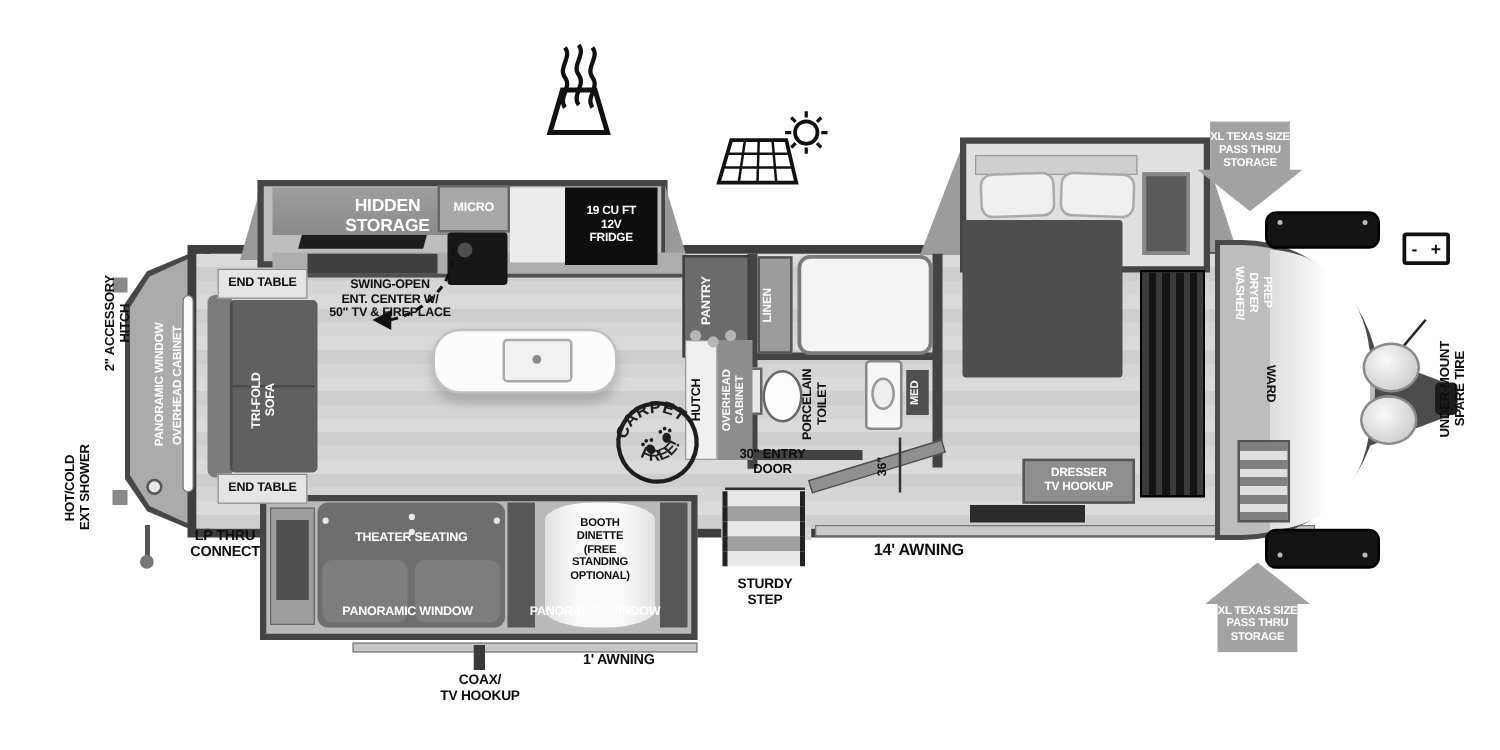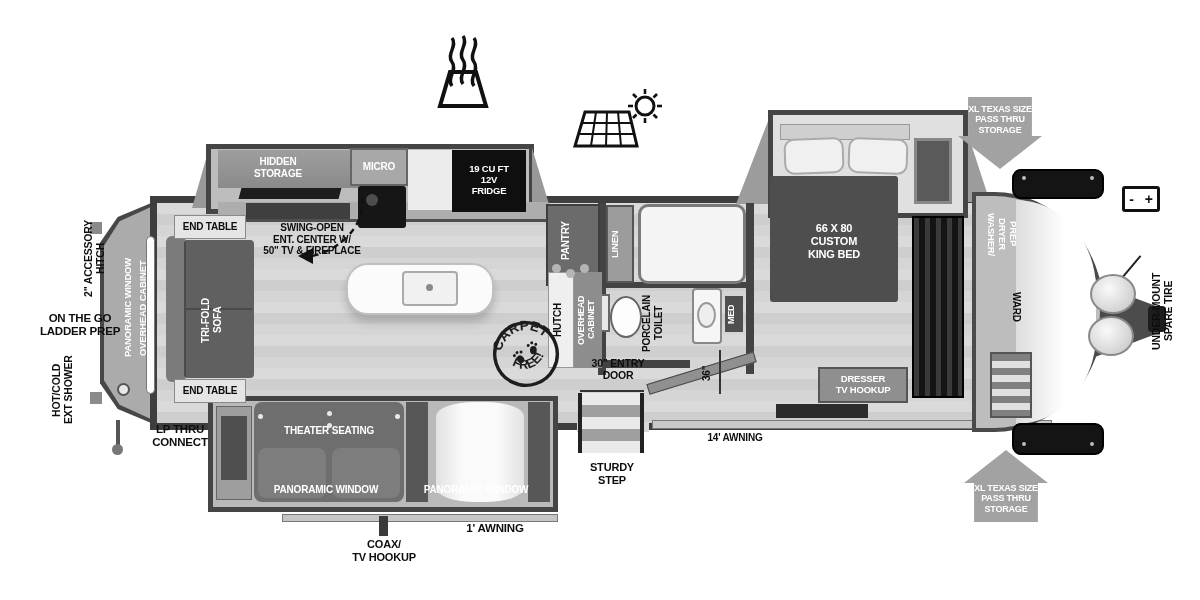--- a/index.html
+++ b/index.html
@@ -54,22 +54,20 @@
   <div class="a" style="left:104px;top:201px;width:60px;height:224px;background:#ababab;clip-path:polygon(100% 0,26% 9%,0 20%,0 80%,26% 91%,100% 100%);z-index:1"></div>
   <div class="a" style="left:90px;top:222px;width:12px;height:12px;background:#8a8a8a;z-index:0"></div>
   <div class="a" style="left:90px;top:392px;width:12px;height:12px;background:#8a8a8a;z-index:0"></div>
 
   <div class="a wood" style="left:150px;top:196px;width:840px;height:234px;border:7px solid #3e3e3e;z-index:2"></div>
   <div class="a" style="left:577px;top:422px;width:72px;height:10px;background:#d8d8d8;z-index:3"></div>
   <div class="a" style="left:146px;top:236px;width:9px;height:158px;background:#fcfcfc;border:1.5px solid #777;border-radius:5px;z-index:3"></div>
 
   <div class="lbl vccw" style="left:82px;top:206px;width:32px;height:104px;font-size:10.5px">2" ACCESSORY
 HITCH</div>
-  <div class="lbl" style="left:20px;top:312px;width:120px;font-size:11.5px">ON THE GO
-LADDER PREP</div>
   <div class="lbl vccw" style="left:50px;top:348px;width:34px;height:84px;font-size:10.5px">HOT/COLD
 EXT SHOWER</div>
   <div class="a" style="left:117px;top:383px;width:13px;height:13px;border-radius:50%;background:#e8e8e8;border:2px solid #555;z-index:3"></div>
   <div class="a" style="left:116px;top:420px;width:4px;height:26px;background:#555;z-index:3"></div>
   <div class="a" style="left:112px;top:444px;width:11px;height:11px;border-radius:50%;background:#777;z-index:3"></div>
   <div class="lbl" style="left:130px;top:423px;width:100px;font-size:11.5px">LP THRU
 CONNECT</div>
 
   <div class="lbl vccw w" style="left:122px;top:244px;width:15px;height:128px;font-size:9.5px">PANORAMIC WINDOW</div>
   <div class="lbl vccw w" style="left:137px;top:244px;width:15px;height:128px;font-size:9.5px">OVERHEAD CABINET</div>
@@ -80,21 +78,21 @@
 SOFA</div>
   <div class="a" style="left:174px;top:215px;width:72px;height:24px;background:#e5e5e5;border:1.5px solid #8a8a8a;z-index:4"></div>
   <div class="lbl" style="left:174px;top:221px;width:72px;font-size:10px">END TABLE</div>
   <div class="a" style="left:174px;top:379px;width:72px;height:24px;background:#e5e5e5;border:1.5px solid #8a8a8a;z-index:4"></div>
   <div class="lbl" style="left:174px;top:385px;width:72px;font-size:10px">END TABLE</div>
 
   <div class="a" style="left:192px;top:152px;width:16px;height:56px;background:#999;clip-path:polygon(100% 0,100% 100%,0 100%);z-index:2"></div>
   <div class="a" style="left:206px;top:144px;width:328px;height:70px;border:5px solid #454545;background:#bdbdbd;z-index:3"></div>
   <div class="a" style="left:532px;top:148px;width:20px;height:66px;background:#999;clip-path:polygon(0 0,100% 100%,0 100%);z-index:3"></div>
   <div class="a" style="left:218px;top:150px;width:152px;height:38px;background:linear-gradient(#9e9e9e,#8a8a8a);z-index:4"></div>
-  <div class="lbl w" style="left:202px;top:156px;width:152px;font-size:10px;z-index:5">HIDDEN
+  <div class="lbl w" style="left:234px;top:156px;width:152px;font-size:14px;z-index:5">HIDDEN
 STORAGE</div>
   <div class="a" style="left:240px;top:188px;width:100px;height:11px;background:#1d1d1d;transform:skewX(-15deg);z-index:4"></div>
   <div class="a" style="left:350px;top:148px;width:58px;height:38px;background:#a8a8a8;border:2px solid #666;z-index:5"></div>
   <div class="lbl w" style="left:350px;top:161px;width:58px;font-size:10px;z-index:6">MICRO</div>
   <div class="a" style="left:358px;top:186px;width:48px;height:42px;background:#161616;border-radius:3px;z-index:5"></div>
   <div class="a" style="left:366px;top:194px;width:12px;height:12px;border-radius:50%;background:#4d4d4d;z-index:6"></div>
   <div class="a" style="left:408px;top:150px;width:44px;height:60px;background:#ececec;z-index:4"></div>
   <div class="a" style="left:452px;top:150px;width:74px;height:62px;background:#0f0f0f;z-index:4"></div>
   <div class="lbl w" style="left:452px;top:163px;width:74px;font-size:9.5px;z-index:6">19 CU FT
 12V
@@ -180,32 +178,29 @@
     <div class="stepbar" style="background:#e9e9e9"></div>
     <div class="stepbar" style="background:#9f9f9f"></div>
     <div class="stepbar" style="background:#e9e9e9"></div>
     <div class="stepbar" style="background:#9f9f9f"></div>
     <div class="stepbar" style="background:#e9e9e9"></div>
   </div>
   <div class="lbl" style="left:570px;top:461px;width:84px;font-size:11px">STURDY
 STEP</div>
 
   <div class="a" style="left:652px;top:420px;width:400px;height:9px;background:#c9c9c9;border:1.5px solid #7a7a7a;z-index:2"></div>
-  <div class="lbl" style="left:690px;top:432px;width:90px;font-size:10px">14' AWNING</div>
+  <div class="lbl" style="left:690px;top:432px;width:90px;font-size:13px">14' AWNING</div>
 
   <div class="a" style="left:736px;top:116px;width:34px;height:88px;background:#9c9c9c;clip-path:polygon(100% 0,100% 100%,0 100%);z-index:2"></div>
   <div class="a" style="left:768px;top:110px;width:200px;height:108px;border:5px solid #454545;background:#e0e0e0;z-index:3"></div>
   <div class="a" style="left:962px;top:116px;width:28px;height:86px;background:#9c9c9c;clip-path:polygon(0 0,100% 100%,0 100%);z-index:2"></div>
   <div class="a" style="left:780px;top:124px;width:130px;height:16px;background:#cfcfcf;border:1px solid #999;z-index:4"></div>
   <div class="a" style="left:784px;top:138px;width:60px;height:36px;background:#f0f0f0;border:2px solid #aaa;border-radius:10px;transform:rotate(-2deg);z-index:5"></div>
   <div class="a" style="left:848px;top:138px;width:60px;height:36px;background:#f0f0f0;border:2px solid #aaa;border-radius:10px;transform:rotate(2deg);z-index:5"></div>
   <div class="a" style="left:770px;top:176px;width:128px;height:126px;background:#4e4e4e;border-radius:3px;z-index:4"></div>
-  <div class="lbl w" style="left:776px;top:222px;width:116px;font-size:11px">66 X 80
-CUSTOM
-KING BED</div>
   <div class="a" style="left:914px;top:138px;width:38px;height:66px;background:#5a5a5a;border:3px solid #888;z-index:4"></div>
   <div class="a" style="left:912px;top:216px;width:52px;height:182px;background:repeating-linear-gradient(90deg,#3a3a3a 0 5px,#141414 5px 11px);border:2px solid #000;z-index:4"></div>
   <div class="a" style="left:818px;top:367px;width:90px;height:36px;background:#8f8f8f;border:2px solid #555;z-index:4"></div>
   <div class="lbl w" style="left:818px;top:373px;width:90px;font-size:9.5px">DRESSER
 TV HOOKUP</div>
   <div class="a" style="left:776px;top:404px;width:92px;height:14px;background:#2c2c2c;z-index:4"></div>
 
   <div class="a" style="left:972px;top:192px;width:132px;height:240px;background:#bdbdbd;border:4px solid #4a4a4a;border-radius:0 110px 110px 0 / 0 120px 120px 0;z-index:3"></div>
   <div class="a" style="left:1016px;top:200px;width:80px;height:224px;background:linear-gradient(90deg,#ddd,#fff 60%);border-radius:0 100px 100px 0 / 0 112px 112px 0;z-index:3"></div>
   <div class="lbl vcw w" style="left:986px;top:204px;width:34px;height:60px;font-size:9.5px">WASHER/
@@ -249,20 +244,25 @@
   <div class="a" style="left:332px;top:448px;width:68px;height:50px;background:#7d7d7d;border-radius:8px;z-index:5"></div>
   <div class="dot" style="left:258px;top:414px"></div>
   <div class="dot" style="left:327px;top:411px"></div>
   <div class="dot" style="left:327px;top:423px"></div>
   <div class="dot" style="left:395px;top:414px"></div>
   <div class="lbl w" style="left:258px;top:425px;width:142px;font-size:10px">THEATER SEATING</div>
   <div class="lbl w" style="left:250px;top:484px;width:152px;font-size:10px">PANORAMIC WINDOW</div>
   <div class="a" style="left:406px;top:402px;width:22px;height:100px;background:#575757;z-index:4"></div>
   <div class="a" style="left:528px;top:402px;width:22px;height:100px;background:#575757;z-index:4"></div>
   <div class="a" style="left:436px;top:402px;width:88px;height:100px;background:linear-gradient(90deg,#e2e2e2,#fafafa 30%,#fafafa 70%,#e2e2e2);border-radius:45% 45% 45% 45% / 14% 14% 14% 14%;z-index:4"></div>
+  <div class="lbl" style="left:438px;top:413px;width:84px;font-size:9px;z-index:6">BOOTH
+DINETTE
+(FREE
+STANDING
+OPTIONAL)</div>
   <div class="lbl w" style="left:402px;top:484px;width:148px;font-size:10px">PANORAMIC WINDOW</div>
 
   <div class="a" style="left:282px;top:514px;width:276px;height:8px;background:#c6c6c6;border:1.5px solid #787878;z-index:2"></div>
   <div class="lbl" style="left:440px;top:522px;width:110px;font-size:11.5px">1' AWNING</div>
   <div class="a" style="left:379px;top:516px;width:9px;height:20px;background:#3a3a3a;z-index:4"></div>
   <div class="lbl" style="left:330px;top:538px;width:108px;font-size:11px">COAX/
 TV HOOKUP</div>
 
 </div>
 

